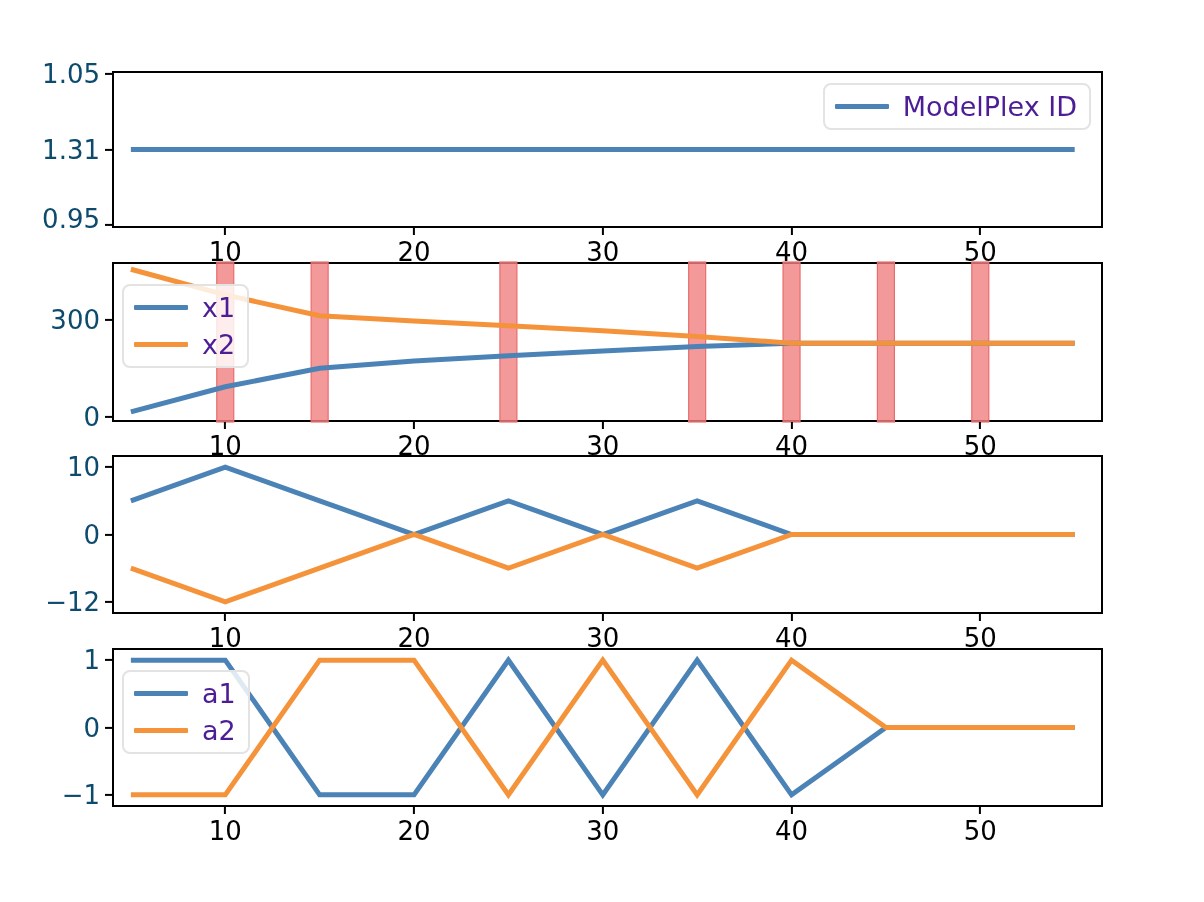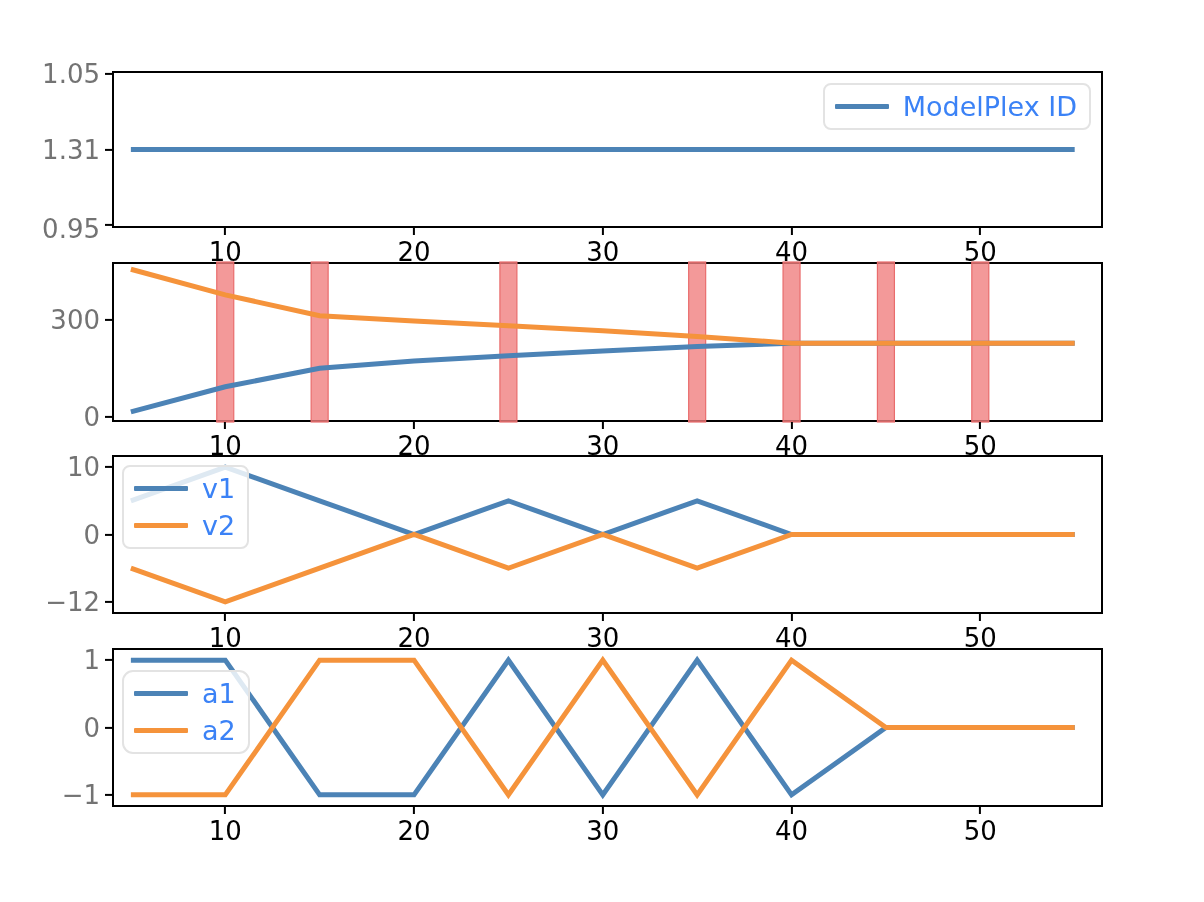--- a/index.html
+++ b/index.html
@@ -30,21 +30,21 @@
     overflow: visible;
   }
   
   .ytick {
     position: absolute;
     right: 100%;
     transform: translateY(-50%);
     padding-right: 12px;
     white-space: nowrap;
     font-size: 26px;
-    color: #737373;
+    color: #0c4a6e;
     line-height: 1;
   }
   .ytick-mark {
     position: absolute;
     right: 100%;
     width: 7px;
     height: 2.2px;
     background: #000;
     transform: translateY(-50%);
   }
@@ -84,38 +84,38 @@
     gap: 14px;
   }
   .legend-swatch {
     width: 54px;
     height: 5px;
     border-radius: 1px;
     flex: 0 0 auto;
   }
   .legend-label {
     font-size: 27px;
-    color: #3b82f6;
+    color: #4c1d95;
     line-height: 1;
     white-space: nowrap;
   }
 </style>
 </head>
 <body>
 
 <div id="figure">
 
   <div class="subplot" id="sp0" style="left: 112px; top: 71px; width: 991px; height: 157px; z-index: 9;">
     <div class="axes-frame"></div>
     <svg class="plot-svg" id="svg0" width="991" height="157">
         <polyline points="18.88,78.50 113.26,78.50 207.64,78.50 302.02,78.50 396.40,78.50 490.78,78.50 585.16,78.50 679.54,78.50 773.92,78.50 868.30,78.50 962.69,78.50" fill="none" stroke="#4c83b6" stroke-width="5" stroke-linecap="butt" stroke-linejoin="miter"></polyline>
       </svg>
     <div id="ticks0">
         <div class="ytick-mark" style="top: 153.981px;"></div>
-        <div class="ytick" style="top: 158px;">0.95</div>
+        <div class="ytick" style="top: 148px;">0.95</div>
         <div class="ytick-mark" style="top: 78.5px;"></div>
         <div class="ytick" style="top: 78.5px;">1.31</div>
         <div class="ytick-mark" style="top: 3.01923px;"></div>
         <div class="ytick" style="top: 3.01923px;">1.05</div>
         <div class="xtick-mark" style="left: 113.257px;"></div>
         <div class="xtick" style="left: 113.257px;">10</div>
         <div class="xtick-mark" style="left: 302.019px;"></div>
         <div class="xtick" style="left: 302.019px;">20</div>
         <div class="xtick-mark" style="left: 490.781px;"></div>
         <div class="xtick" style="left: 490.781px;">30</div>
@@ -154,20 +154,30 @@
         <div class="xtick" style="left: 113.257px;">10</div>
         <div class="xtick-mark" style="left: 302.019px;"></div>
         <div class="xtick" style="left: 302.019px;">20</div>
         <div class="xtick-mark" style="left: 490.781px;"></div>
         <div class="xtick" style="left: 490.781px;">30</div>
         <div class="xtick-mark" style="left: 679.543px;"></div>
         <div class="xtick" style="left: 679.543px;">40</div>
         <div class="xtick-mark" style="left: 868.305px;"></div>
         <div class="xtick" style="left: 868.305px;">50</div>
       </div>
+    <div class="legend" id="leg1" style="left:10px; top:22px;">
+        <div class="legend-row">
+          <span class="legend-swatch" style="background: rgb(76, 131, 182);"></span>
+          <span class="legend-label">x1</span>
+        </div>
+        <div class="legend-row">
+          <span class="legend-swatch" style="background: rgb(245, 147, 59);"></span>
+          <span class="legend-label">x2</span>
+        </div>
+      </div>
   </div>
 
   <div class="subplot" id="sp2" style="left: 112px; top: 455px; width: 991px; height: 159px; z-index: 11;">
     <div class="axes-frame"></div>
     <svg class="plot-svg" id="svg2" width="991" height="159">
         <polyline points="18.88,45.81 113.26,12.13 207.64,45.81 302.02,79.50 396.40,45.81 490.78,79.50 585.16,45.81 679.54,79.50 773.92,79.50 868.30,79.50 962.69,79.50" fill="none" stroke="#4c83b6" stroke-width="5" stroke-linecap="butt" stroke-linejoin="miter"></polyline>
         <polyline points="18.88,113.19 113.26,146.87 207.64,113.19 302.02,79.50 396.40,113.19 490.78,79.50 585.16,113.19 679.54,79.50 773.92,79.50 868.30,79.50 962.69,79.50" fill="none" stroke="#f5933b" stroke-width="5" stroke-linecap="butt" stroke-linejoin="miter"></polyline>
       </svg>
     <div id="ticks2">
         <div class="ytick-mark" style="top: 146.873px;"></div>
@@ -180,30 +190,20 @@
         <div class="xtick" style="left: 113.257px;">10</div>
         <div class="xtick-mark" style="left: 302.019px;"></div>
         <div class="xtick" style="left: 302.019px;">20</div>
         <div class="xtick-mark" style="left: 490.781px;"></div>
         <div class="xtick" style="left: 490.781px;">30</div>
         <div class="xtick-mark" style="left: 679.543px;"></div>
         <div class="xtick" style="left: 679.543px;">40</div>
         <div class="xtick-mark" style="left: 868.305px;"></div>
         <div class="xtick" style="left: 868.305px;">50</div>
       </div>
-    <div class="legend" id="leg2" style="left:10px; top:10px;">
-        <div class="legend-row">
-          <span class="legend-swatch" style="background: rgb(76, 131, 182);"></span>
-          <span class="legend-label">v1</span>
-        </div>
-        <div class="legend-row">
-          <span class="legend-swatch" style="background: rgb(245, 147, 59);"></span>
-          <span class="legend-label">v2</span>
-        </div>
-      </div>
   </div>
 
   <div class="subplot" id="sp3" style="left: 112px; top: 648px; width: 991px; height: 159px; z-index: 12;">
     <div class="axes-frame"></div>
     <svg class="plot-svg" id="svg3" width="991" height="159">
         <polyline points="18.88,12.13 113.26,12.13 207.64,146.87 302.02,146.87 396.40,12.13 490.78,146.87 585.16,12.13 679.54,146.87 773.92,79.50 868.30,79.50 962.69,79.50" fill="none" stroke="#4c83b6" stroke-width="5" stroke-linecap="butt" stroke-linejoin="miter"></polyline>
         <polyline points="18.88,146.87 113.26,146.87 207.64,12.13 302.02,12.13 396.40,146.87 490.78,12.13 585.16,146.87 679.54,12.13 773.92,79.50 868.30,79.50 962.69,79.50" fill="none" stroke="#f5933b" stroke-width="5" stroke-linecap="butt" stroke-linejoin="miter"></polyline>
       </svg>
     <div id="ticks3">
         <div class="ytick-mark" style="top: 146.873px;"></div>
@@ -216,21 +216,21 @@
         <div class="xtick" style="left: 113.257px;">10</div>
         <div class="xtick-mark" style="left: 302.019px;"></div>
         <div class="xtick" style="left: 302.019px;">20</div>
         <div class="xtick-mark" style="left: 490.781px;"></div>
         <div class="xtick" style="left: 490.781px;">30</div>
         <div class="xtick-mark" style="left: 679.543px;"></div>
         <div class="xtick" style="left: 679.543px;">40</div>
         <div class="xtick-mark" style="left: 868.305px;"></div>
         <div class="xtick" style="left: 868.305px;">50</div>
       </div>
-    <div class="legend" id="leg3" style="left:10px; top:22px;border-radius:11px;">
+    <div class="legend" id="leg3" style="left:10px; top:22px;">
         <div class="legend-row">
           <span class="legend-swatch" style="background: rgb(76, 131, 182);"></span>
           <span class="legend-label">a1</span>
         </div>
         <div class="legend-row">
           <span class="legend-swatch" style="background: rgb(245, 147, 59);"></span>
           <span class="legend-label">a2</span>
         </div>
       </div>
   </div>

